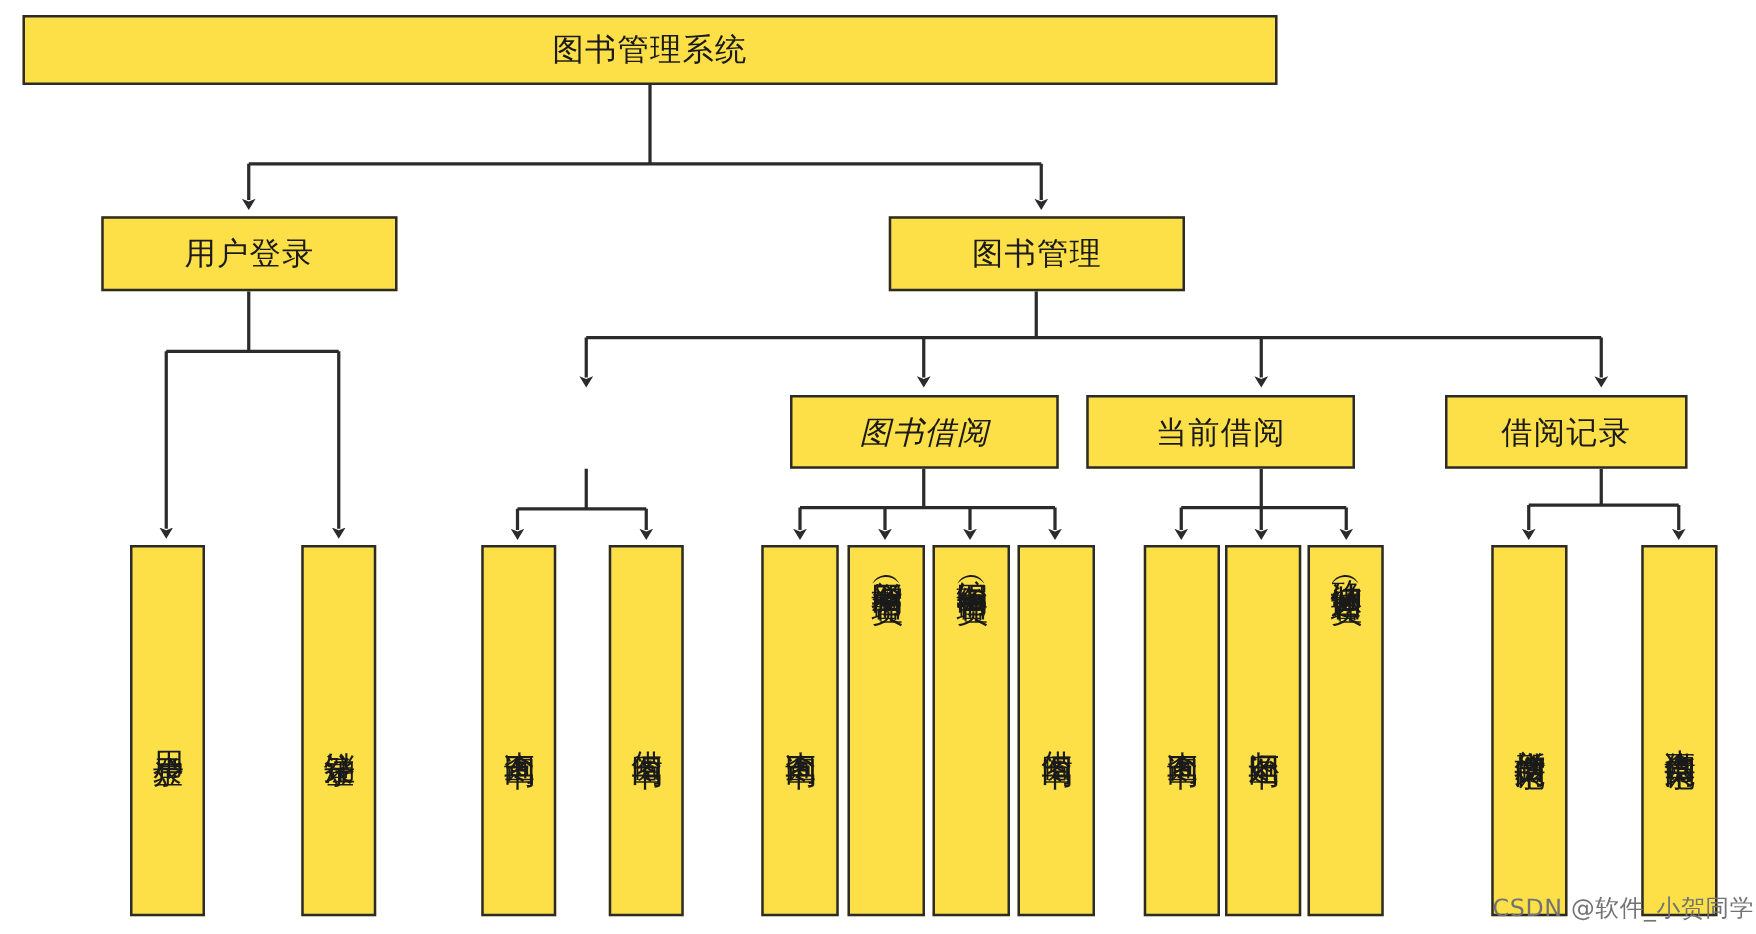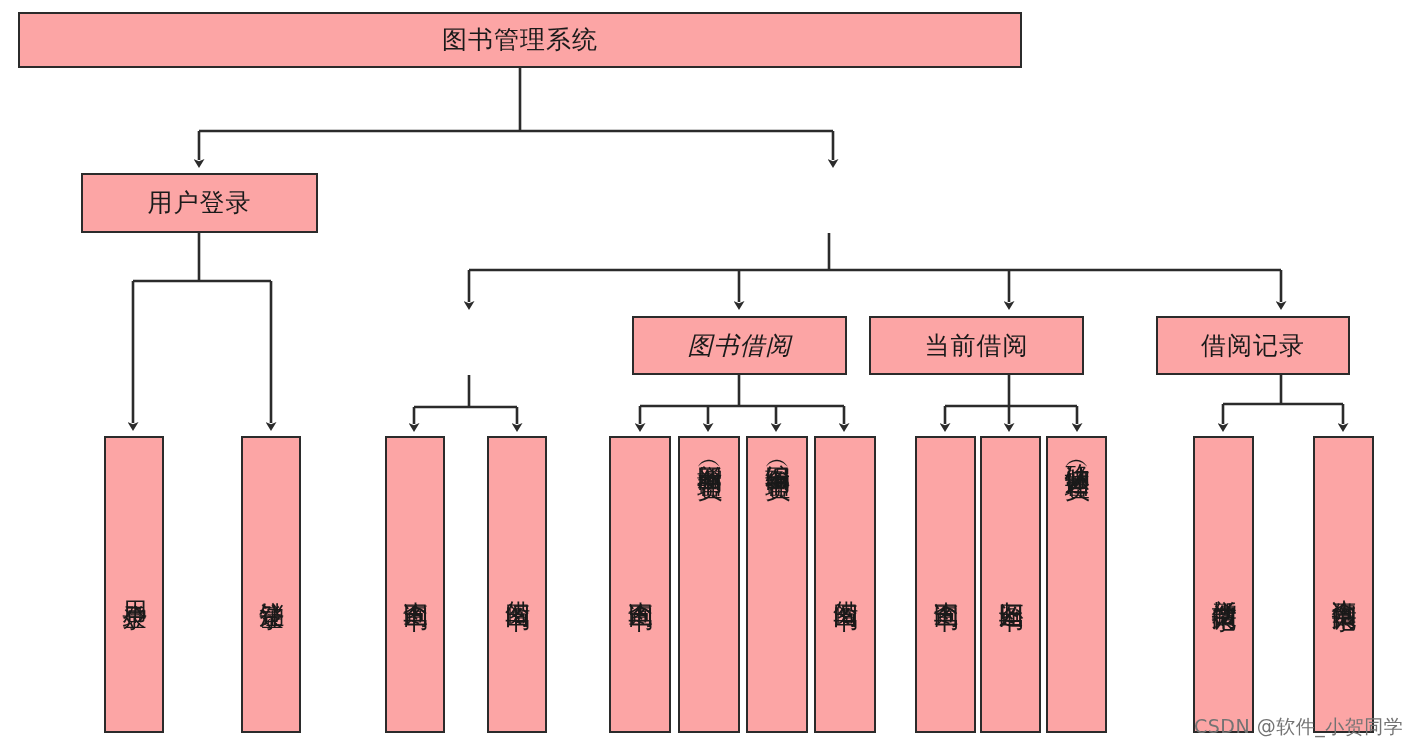--- a/index.html
+++ b/index.html
@@ -22,21 +22,21 @@
     left: 0;
     top: 0;
     width: 1405px;
     height: 747px;
     pointer-events: none;
   }
   .node {
     position: absolute;
     box-sizing: border-box;
     border: 2.5px solid #2b2b2b;
-    background: #fca5a5;
+    background: #fde047;
     display: flex;
     align-items: center;
     justify-content: center;
     color: #1a1a1a;
   }
   .node .label {
     display: block;
     text-align: center;
     line-height: 1.18;
     white-space: pre;
@@ -137,20 +137,23 @@
   </svg>
 
   <div class="node h root" style="left:18px; top:12px; width:1004px; height:56px;">
     <span class="label">图书管理系统</span>
   </div>
 
   <div class="node h" style="left:81px; top:173px; width:237px; height:60px;">
     <span class="label">用户登录</span>
   </div>
 
+  <div class="node h" style="left:711px; top:173px; width:237px; height:60px;">
+    <span class="label">图书管理</span>
+  </div>
 
 
   <div class="node h" style="left:632px; top:316px; width:215px; height:59px;font-style:italic;">
     <span class="label">图书借阅</span>
   </div>
 
   <div class="node h" style="left:869px; top:316px; width:215px; height:59px;">
     <span class="label">当前借阅</span>
   </div>
 

